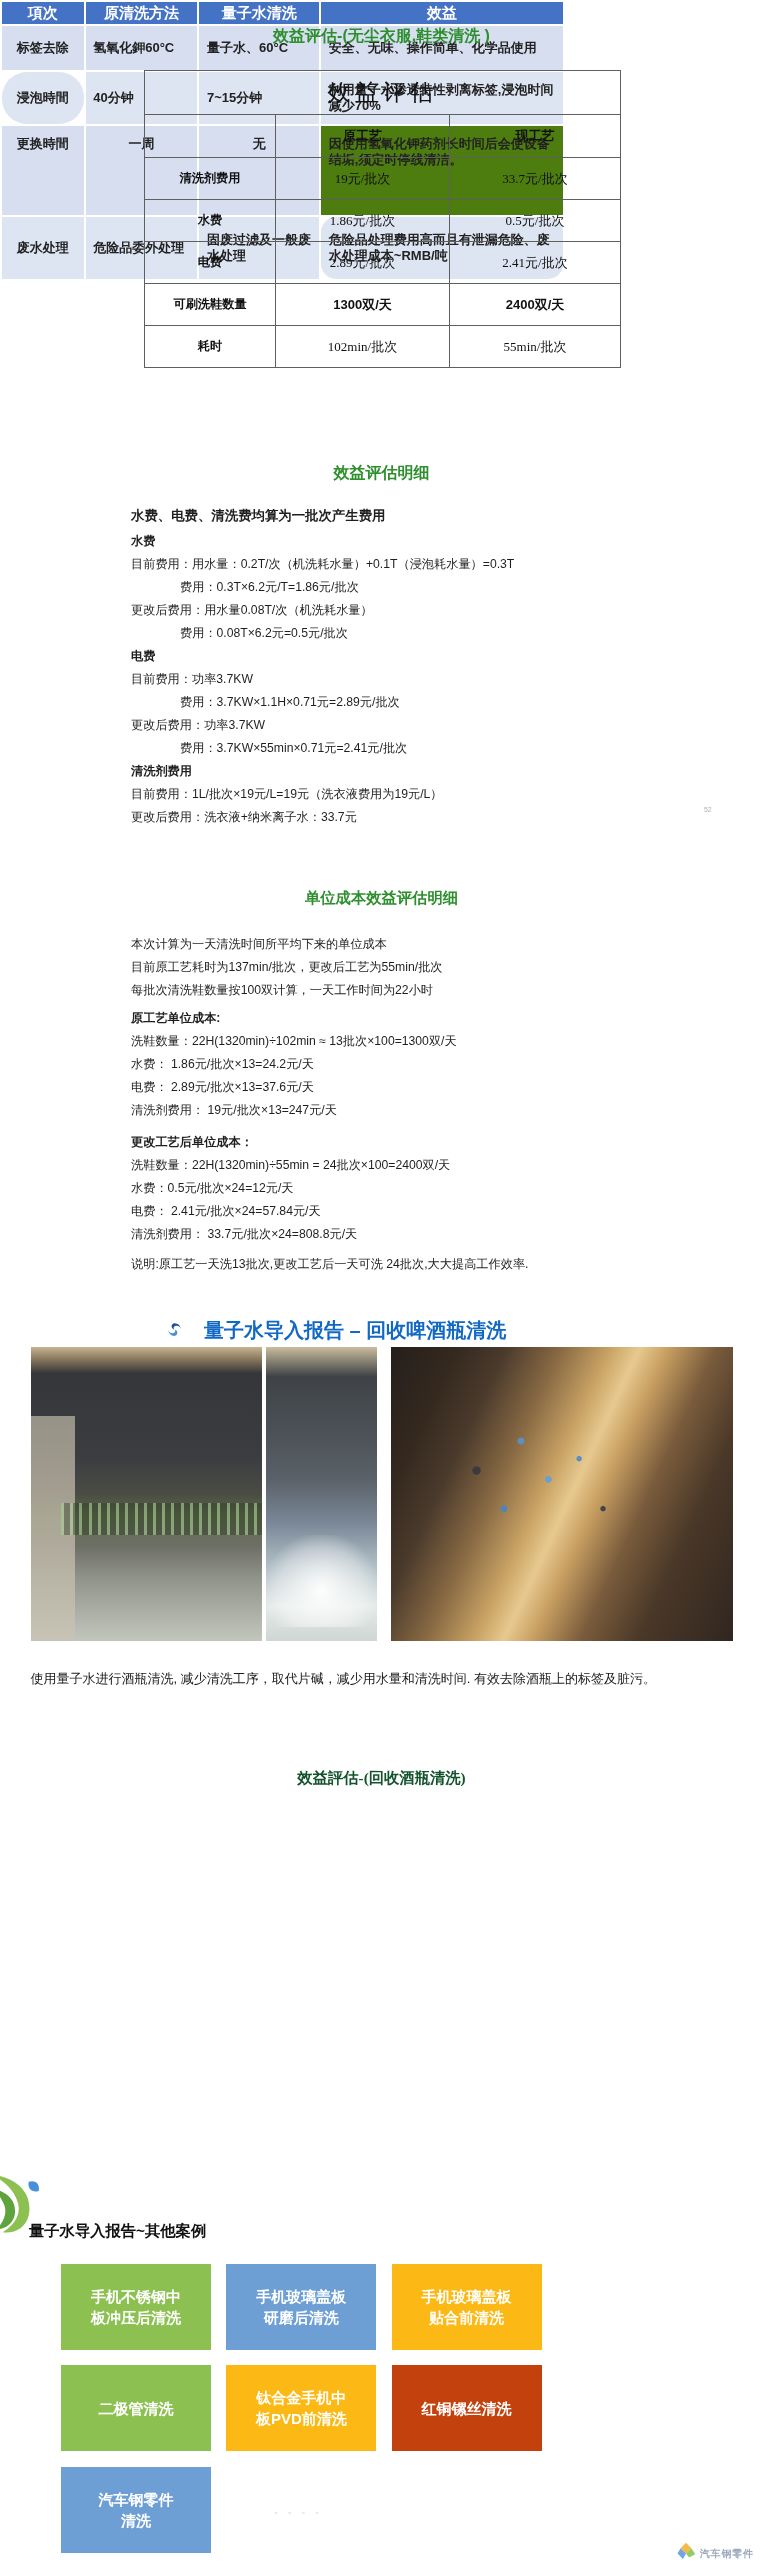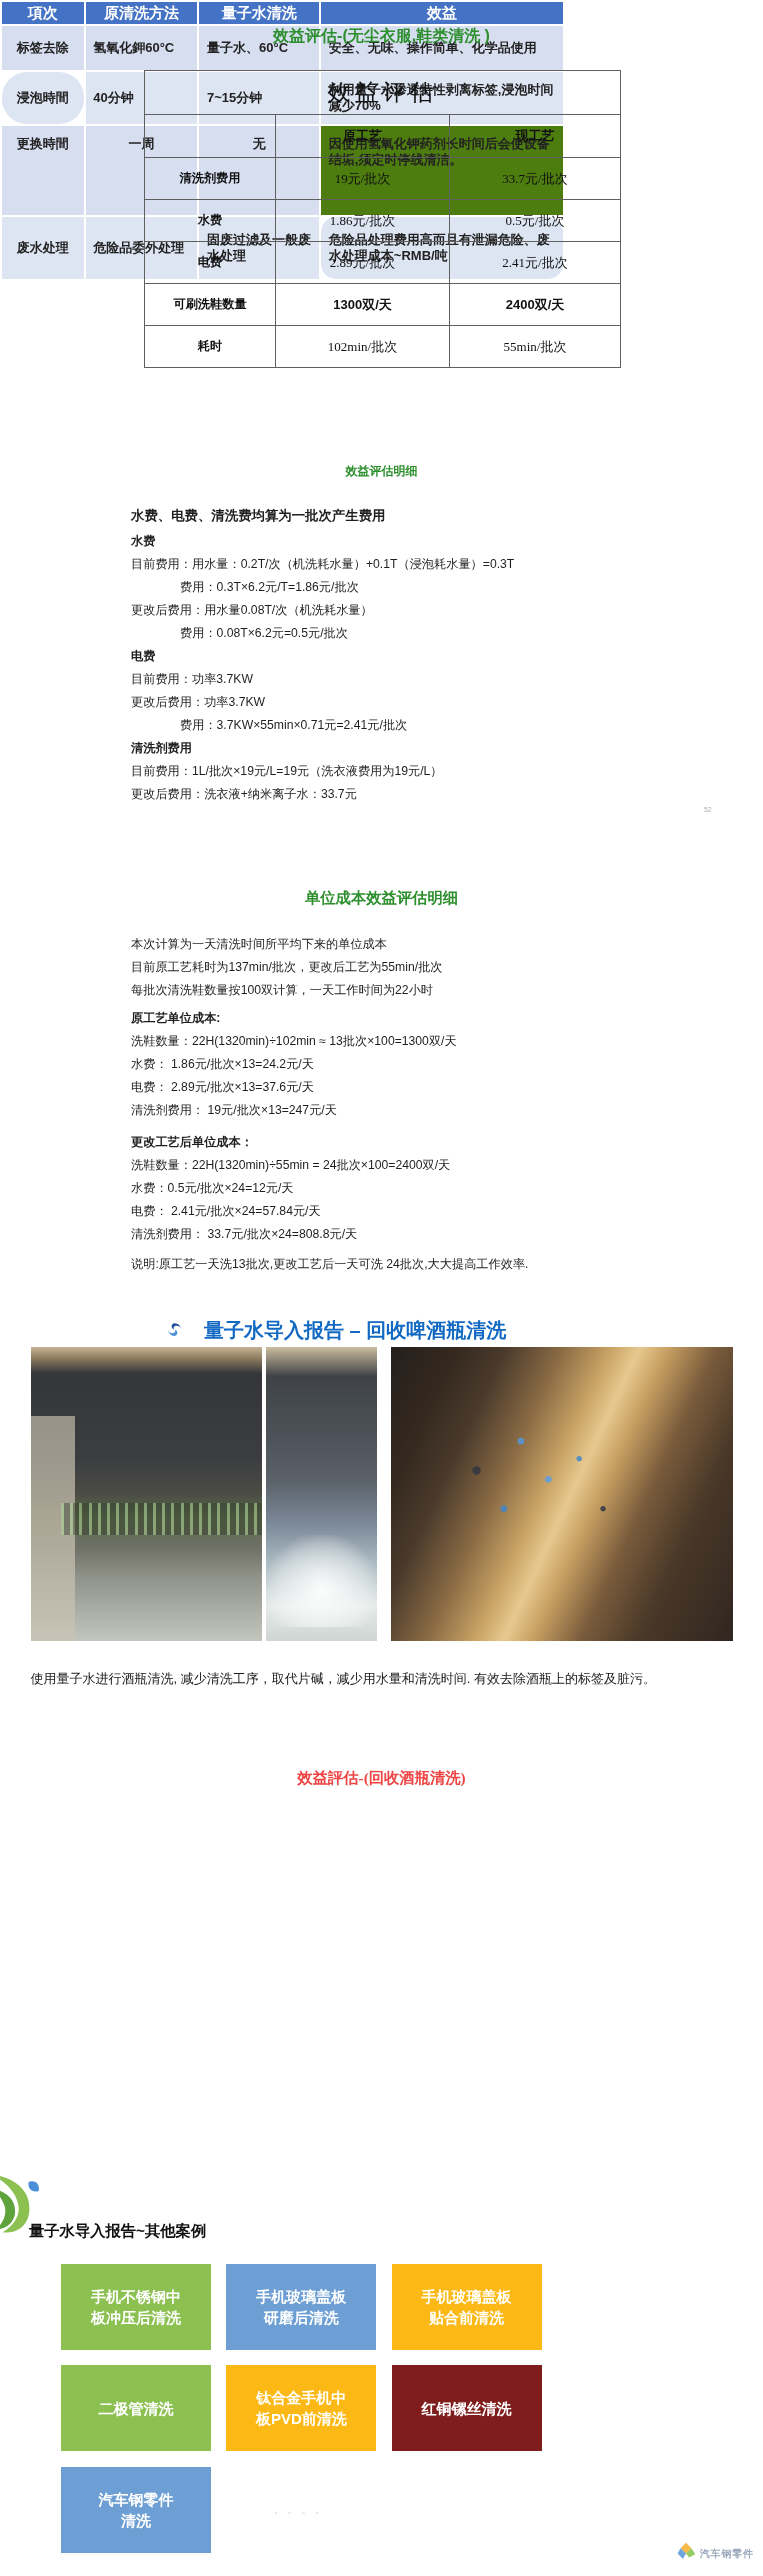--- a/index.html
+++ b/index.html
@@ -13,21 +13,21 @@
   #table1{left:144px;top:70px;width:476px;border-collapse:collapse;table-layout:fixed;}
   #table1 td{border:0.8px solid #5f5f5f;text-align:center;vertical-align:middle;
              font-family:"Liberation Serif","DejaVu Serif",serif;font-size:13px;color:#111;}
   #table1 .t-title{height:41px;font-size:23px;letter-spacing:4.6px;font-weight:500;}
   #table1 .t-colhead{height:43px;font-family:"Liberation Sans",sans-serif;font-weight:bold;font-size:12.2px;}
   #table1 .t-row{height:42px;}
   #table1 .t-label{font-family:"Liberation Sans",sans-serif;font-weight:bold;font-size:12.2px;}
   #table1 .t-bold{font-family:"Liberation Sans",sans-serif;font-weight:bold;font-size:13px;}
 
   
-  #s2-heading{top:463px;font-size:12px;font-weight:bold;}
+  #s2-heading{top:463px;font-size:16px;font-weight:bold;}
   #s2-intro{left:131px;top:507px;font-size:13.4px;font-weight:bold;}
   #s2-body{left:131px;top:530px;font-size:12.2px;line-height:23px;width:488px;}
   #s2-body .grp-title{font-weight:bold;}
   #s2-body .ind{padding-left:49px;}
   #page-num{left:704px;top:806px;font-size:6.9px;color:#b0b0b0;}
 
   
   #s3-heading{top:888px;font-size:15.3px;font-weight:bold;}
   #s3-body{left:131px;top:933px;font-size:12.2px;line-height:23px;width:519px;}
   #s3-body .gap-s{height:4.6px;} #s3-body .gap-m{height:9.2px;} #s3-body .gap-n{height:7.6px;}
@@ -139,20 +139,21 @@
   <div id="s2-intro" class="abs">水费、电费、清洗费均算为一批次产生费用</div>
 
   <div id="s2-body" class="abs">
     <div class="grp-title">水费</div>
     <div>目前费用：用水量：0.2T/次（机洗耗水量）+0.1T（浸泡耗水量）=0.3T</div>
     <div class="ind">费用：0.3T×6.2元/T=1.86元/批次</div>
     <div>更改后费用：用水量0.08T/次（机洗耗水量）</div>
     <div class="ind">费用：0.08T×6.2元=0.5元/批次</div>
     <div class="grp-title">电费</div>
     <div>目前费用：功率3.7KW</div>
+    <div class="ind">费用：3.7KW×1.1H×0.71元=2.89元/批次</div>
     <div>更改后费用：功率3.7KW</div>
     <div class="ind">费用：3.7KW×55min×0.71元=2.41元/批次</div>
     <div class="grp-title">清洗剂费用</div>
     <div>目前费用：1L/批次×19元/L=19元（洗衣液费用为19元/L）</div>
     <div>更改后费用：洗衣液+纳米离子水：33.7元</div>
   </div>
 
   <div id="page-num" class="abs">52</div>
 
   <div id="s3-heading" class="abs center-line" style="color: rgb(46, 143, 46);">单位成本效益评估明细</div>
@@ -193,21 +194,21 @@
   </div>
   <div id="photo2" class="photo">
     <div class="splash"></div>
   </div>
   <div id="photo3" class="photo">
     <div class="caps"></div>
   </div>
 
   <div id="caption" class="abs">使用量子水进行酒瓶清洗, 减少清洗工序，取代片碱，减少用水量和清洗时间. 有效去除酒瓶上的标签及脏污。</div>
 
-  <div id="s5-heading" class="abs center-line" style="color: #ef4444;">效益評估-(回收酒瓶清洗)</div>
+  <div id="s5-heading" class="abs center-line" style="color: #14532d;">效益評估-(回收酒瓶清洗)</div>
 
   <table id="table2">
     <colgroup>
         <col style="width:81px">
         <col style="width:111px">
         <col style="width:119px">
         <col style="width:240px">
       </colgroup>
     <tbody>
         <tr>
@@ -256,21 +257,21 @@
   <div id="case-grid" class="abs">
     <div class="case-box" style="background-color: rgb(140, 193, 82);">手机不锈钢中
 板冲压后清洗</div>
     <div class="case-box" style="background-color: rgb(109, 159, 212);">手机玻璃盖板
 研磨后清洗</div>
     <div class="case-box" style="background-color: rgb(252, 184, 20);">手机玻璃盖板
 贴合前清洗</div>
     <div class="case-box" style="background-color: rgb(140, 193, 82);">二极管清洗</div>
     <div class="case-box" style="background-color: rgb(252, 184, 20);">钛合金手机中
 板PVD前清洗</div>
-    <div class="case-box" style="background-color: #7f1d1d;">红铜镙丝清洗</div>
+    <div class="case-box" style="background-color: #c2410c;">红铜镙丝清洗</div>
     <div class="case-box" style="background-color: rgb(109, 159, 212);">汽车钢零件
 清洗</div>
     <div id="more-dots">。。。。</div>
   </div>
 
   <div id="watermark" class="abs">
     <span>
       <svg width="20" height="20" viewBox="0 0 26 26">
         <path d="M13 1 L20 8 L13 15 L6 8 Z" fill="#f5a81c"></path>
         <path d="M20 8 L25 16 L17 20 L13 15 Z" fill="#7dbe3c"></path>

